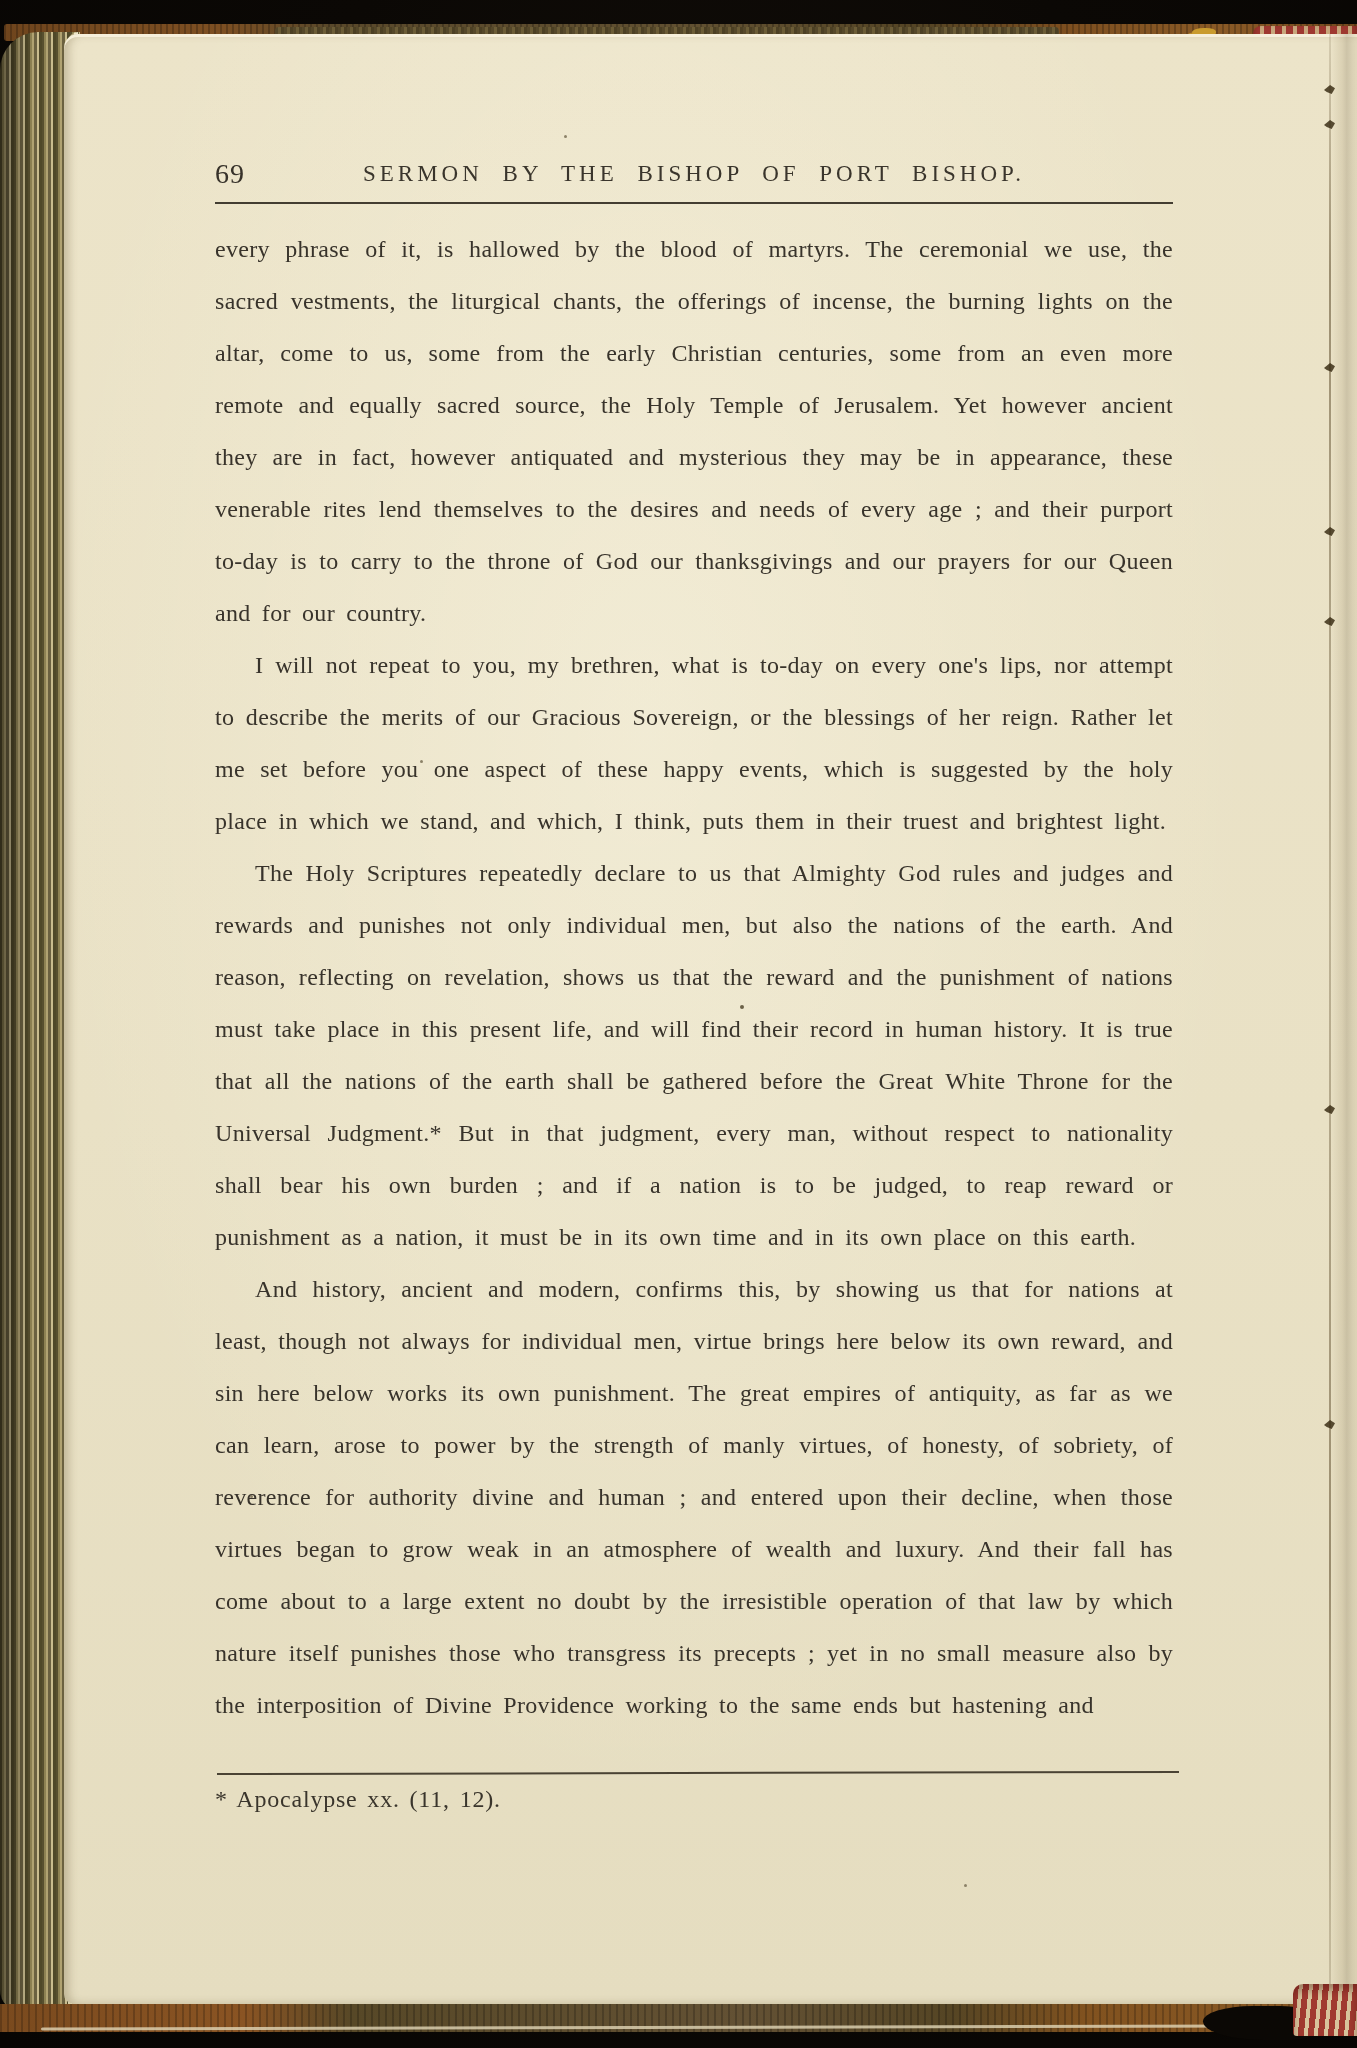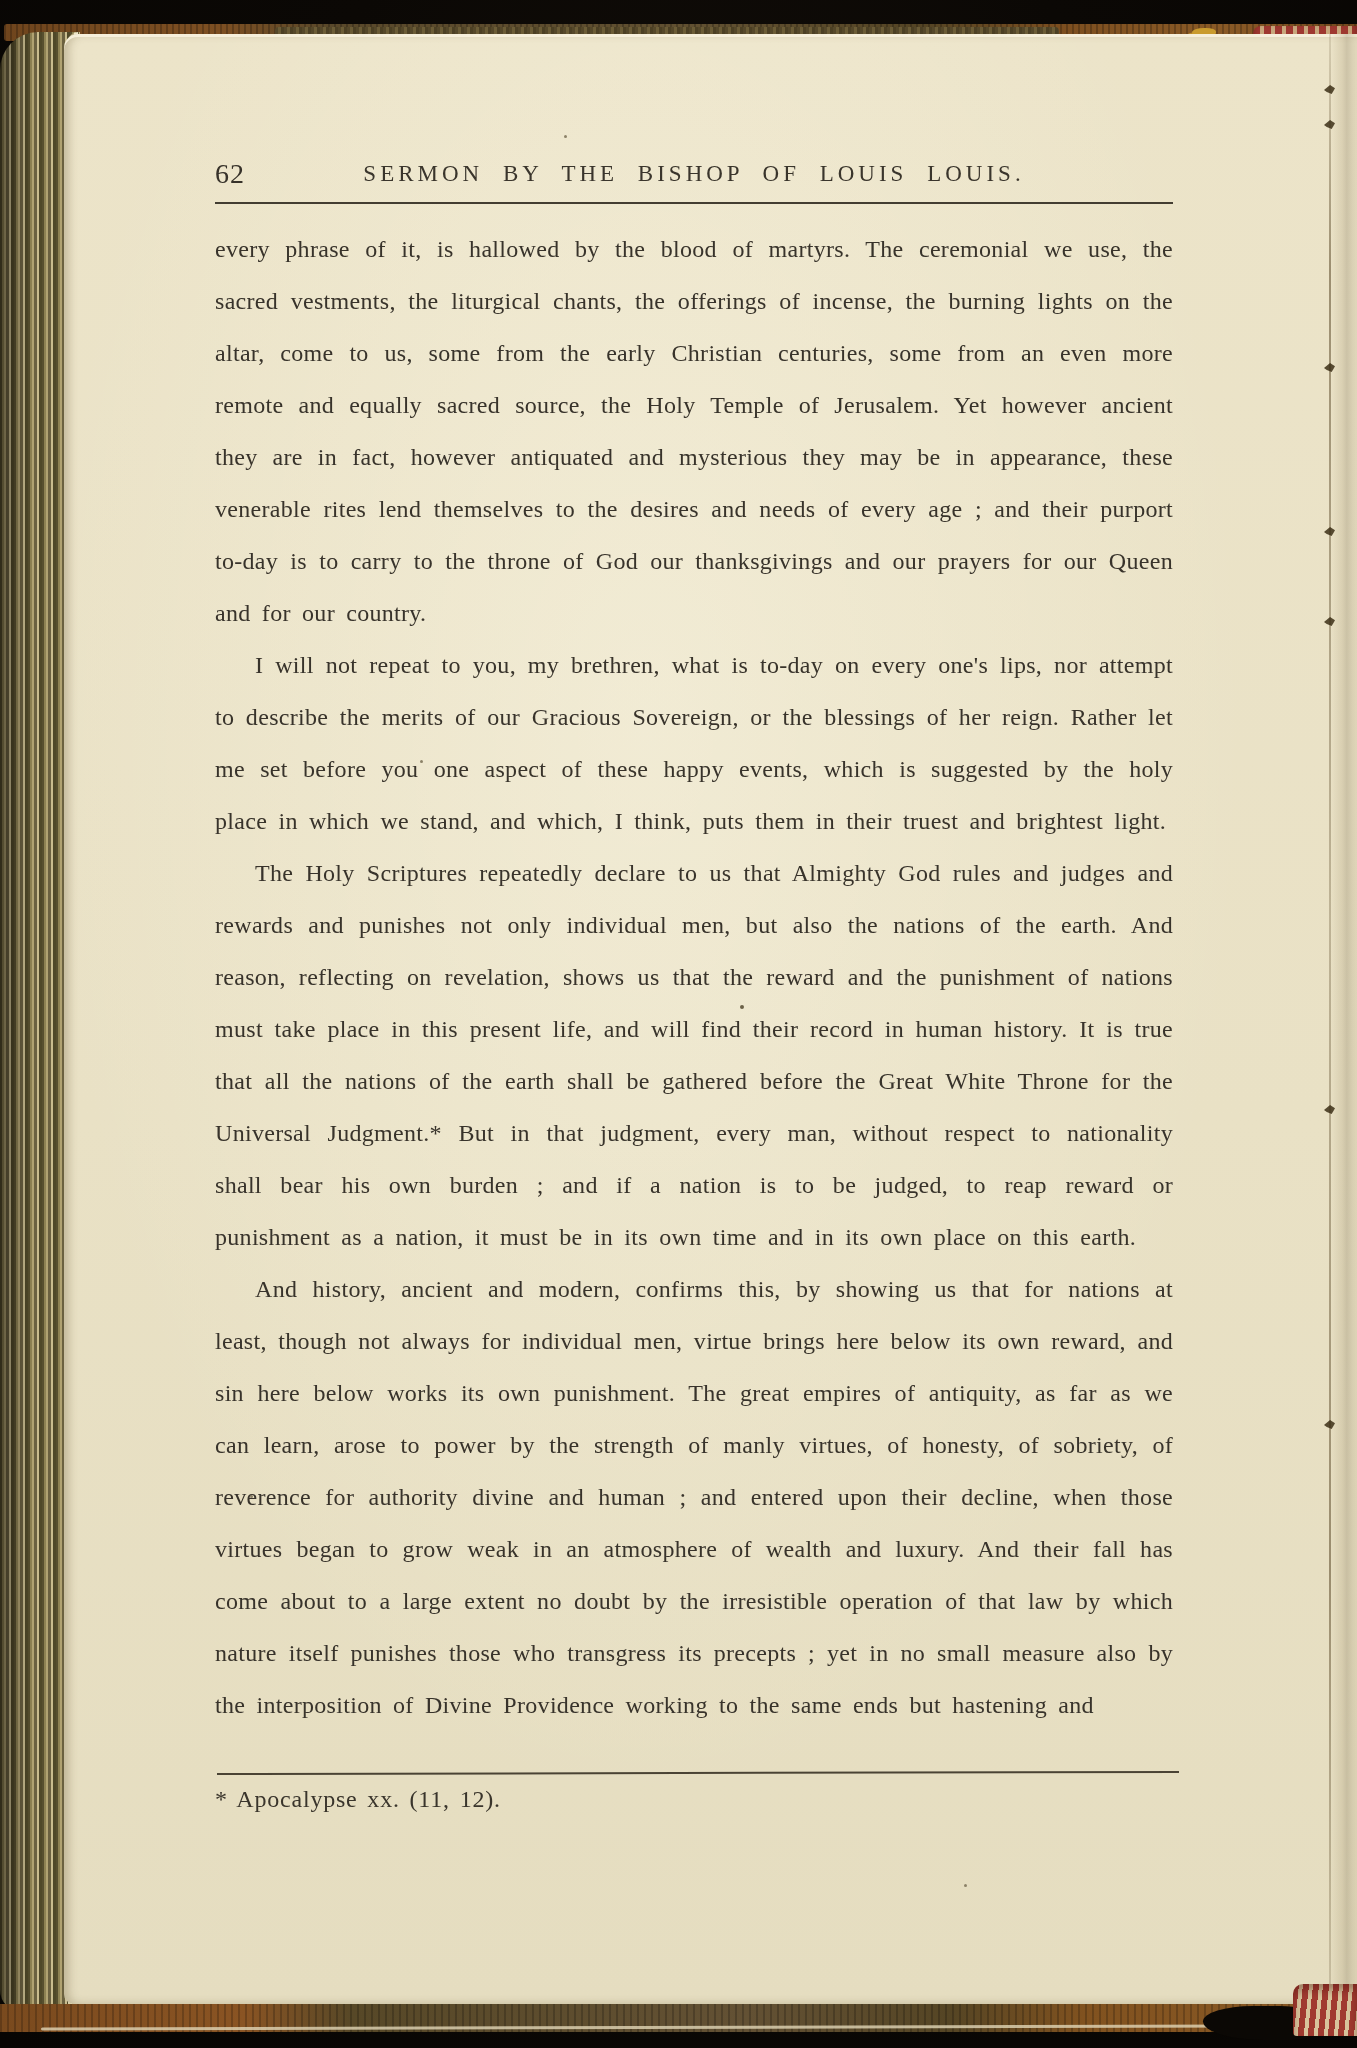--- a/index.html
+++ b/index.html
@@ -166,22 +166,22 @@
     <div class="stitch" style="top:1071px"></div>
     <div class="stitch" style="top:1386px"></div>
 
     <div class="speck" style="left:500px; top:101px; width:3px; height:3px;"></div>
     <div class="speck" style="left:676px; top:971px; width:4px; height:4px; background:#6b6148;"></div>
     <div class="speck" style="left:356px; top:726px; width:3px; height:3px;"></div>
     <div class="speck" style="left:186px; top:1461px; width:3px; height:3px;"></div>
     <div class="speck" style="left:900px; top:1850px; width:3px; height:3px;"></div>
 
     <div class="print">
-      <div class="page-number">62</div>
-      <div class="running-title">SERMON BY THE BISHOP OF LOUIS LOUIS.</div>
+      <div class="page-number">69</div>
+      <div class="running-title">SERMON BY THE BISHOP OF PORT BISHOP.</div>
       <div class="header-rule"></div>
 
       <div class="body-text">
         <p>every phrase of it, is hallowed by the blood of martyrs. The ceremonial we use, the sacred vestments, the liturgical chants, the offerings of incense, the burning lights on the altar, come to us, some from the early Christian centuries, some from an even more remote and equally sacred source, the Holy Temple of Jerusalem. Yet however ancient they are in fact, however antiquated and mysterious they may be in appearance, these venerable rites lend themselves to the desires and needs of every age ; and their purport to-day is to carry to the throne of God our thanksgivings and our prayers for our Queen and for our country.</p>
         <p class="indented">I will not repeat to you, my brethren, what is to-day on every one's lips, nor attempt to describe the merits of our Gracious Sovereign, or the blessings of her reign. Rather let me set before you one aspect of these happy events, which is suggested by the holy place in which we stand, and which, I think, puts them in their truest and brightest light.</p>
         <p class="indented">The Holy Scriptures repeatedly declare to us that Almighty God rules and judges and rewards and punishes not only individual men, but also the nations of the earth. And reason, reflecting on revelation, shows us that the reward and the punishment of nations must take place in this present life, and will find their record in human history. It is true that all the nations of the earth shall be gathered before the Great White Throne for the Universal Judgment.* But in that judgment, every man, without respect to nationality shall bear his own burden ; and if a nation is to be judged, to reap reward or punishment as a nation, it must be in its own time and in its own place on this earth.</p>
         <p class="indented">And history, ancient and modern, confirms this, by showing us that for nations at least, though not always for individual men, virtue brings here below its own reward, and sin here below works its own punishment. The great empires of antiquity, as far as we can learn, arose to power by the strength of manly virtues, of honesty, of sobriety, of reverence for authority divine and human ; and entered upon their decline, when those virtues began to grow weak in an atmosphere of wealth and luxury. And their fall has come about to a large extent no doubt by the irresistible operation of that law by which nature itself punishes those who transgress its precepts ; yet in no small measure also by the interposition of Divine Providence working to the same ends but hastening and</p>
       </div>
 
       <div class="footnote-rule"></div>

